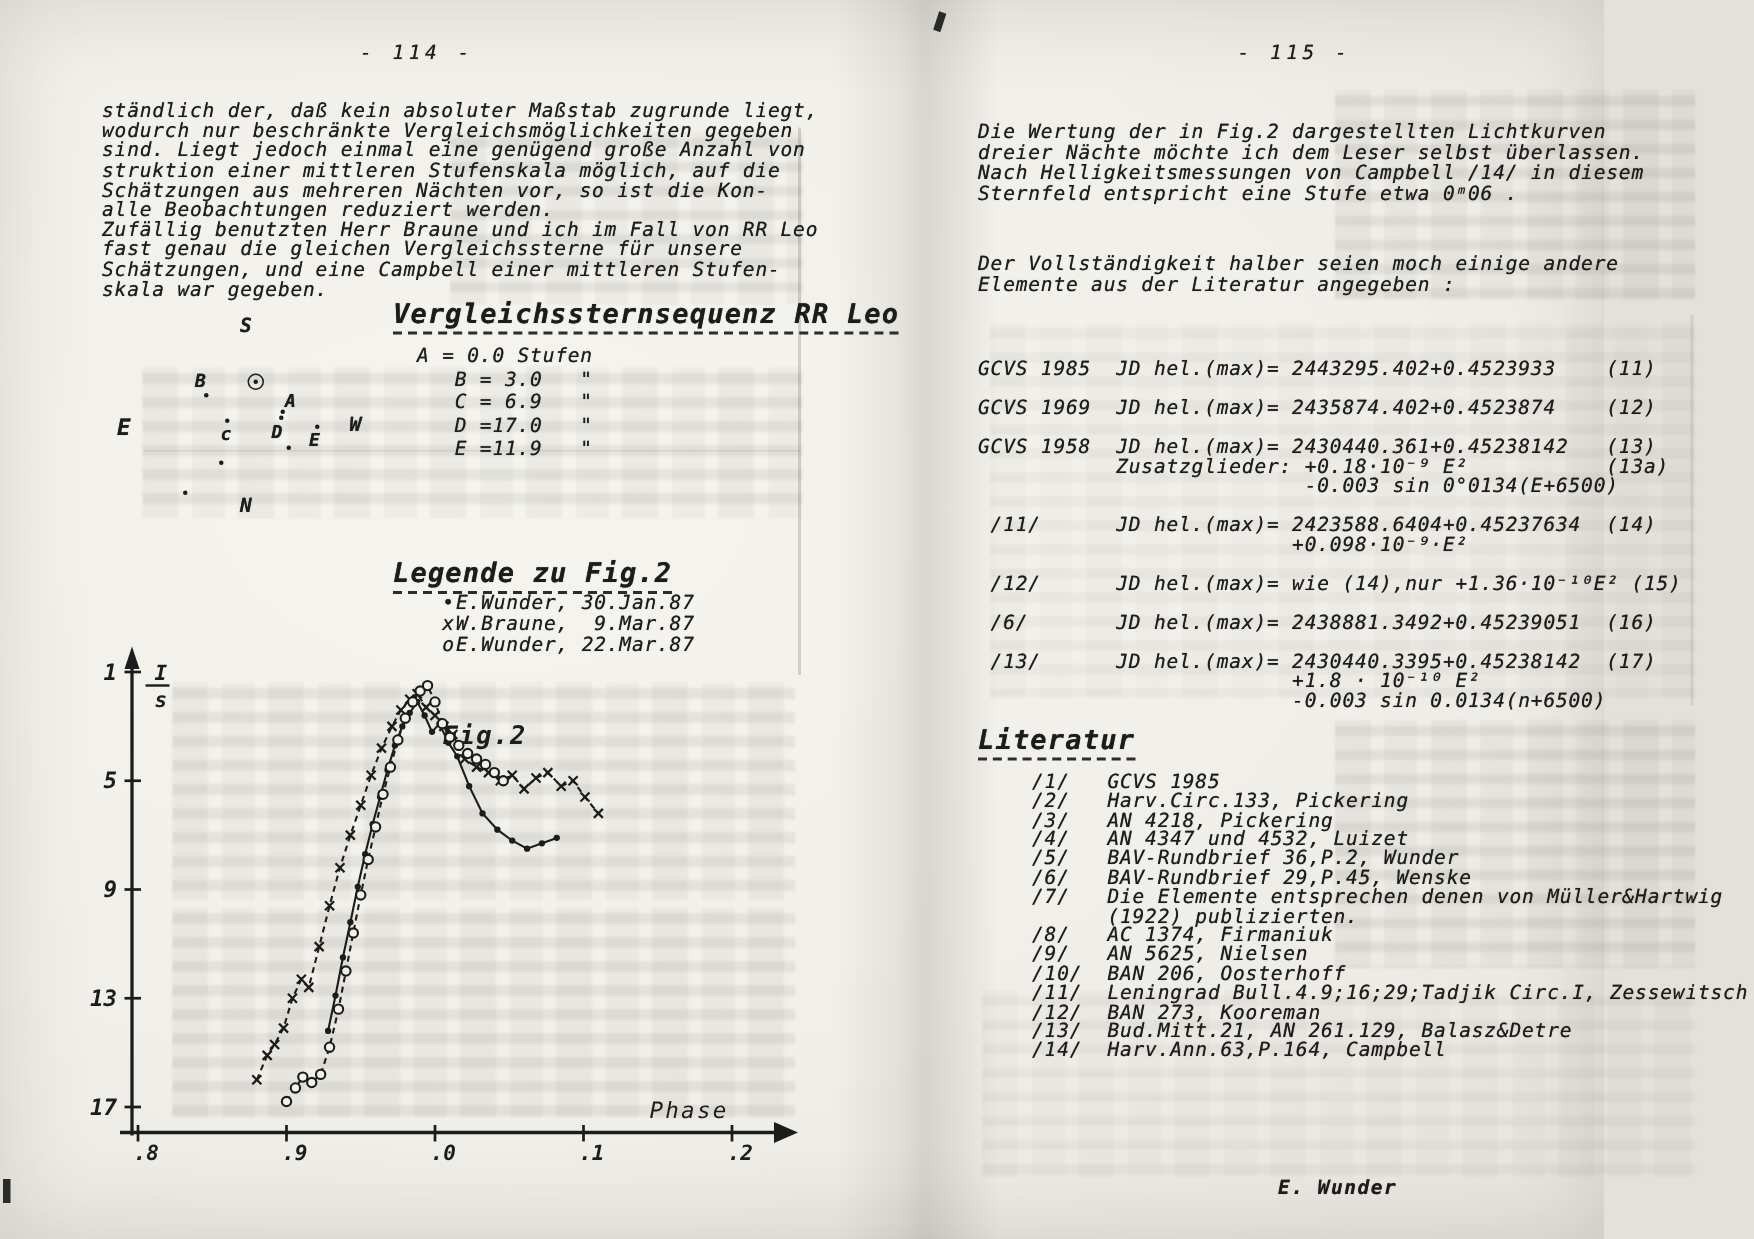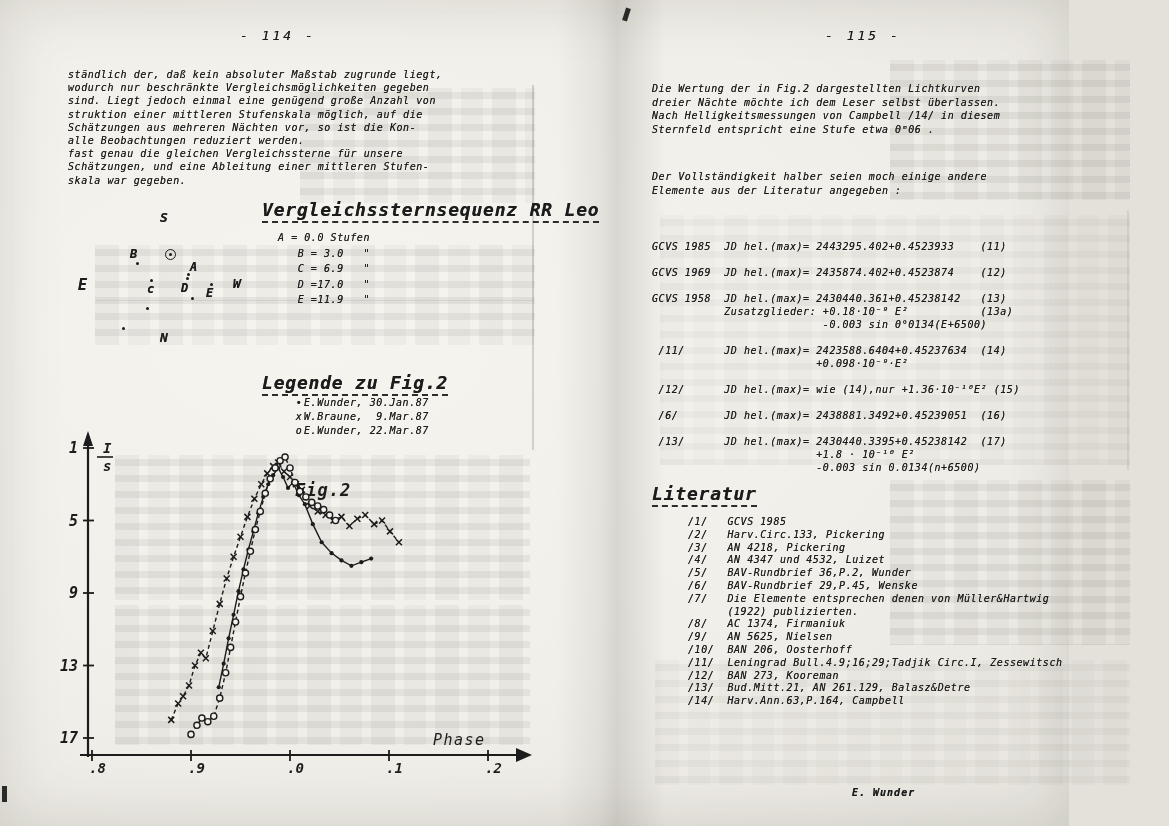--- a/index.html
+++ b/index.html
@@ -14,21 +14,21 @@
     background:radial-gradient(ellipse at 30% 40%, #f5f4ef 0%, #f1efe9 55%, #e6e4dd 100%);
     box-shadow:inset 0 0 60px rgba(80,75,60,.18);
     font-style:italic;
   }
   .gutter{
     position:absolute;left:556px;top:0;width:110px;height:826px;
     background:linear-gradient(90deg, rgba(0,0,0,0) 0%, rgba(40,38,30,.07) 40%, rgba(40,38,30,.13) 55%, rgba(0,0,0,0) 100%);
   }
   .tl{white-space:pre;}
   .typed{
-    position:absolute;font-size:10px;line-height:13.2px;letter-spacing:.55px;
+    position:absolute;font-size:13px;line-height:13.2px;letter-spacing:.55px;
     text-shadow:0 0 .5px rgba(20,20,20,.75);
   }
   .heading{
     position:absolute;font-size:18px;font-weight:bold;letter-spacing:.8px;
     border-bottom:2px dashed #2c2c2c;padding-bottom:1px;
     text-shadow:0 0 .5px rgba(20,20,20,.8);
   }
   .pagenum{position:absolute;font-size:13px;letter-spacing:3px;text-shadow:0 0 .5px rgba(20,20,20,.7);}
   .legend-row{white-space:pre;text-align:center;}
   .legend-row .mk{display:inline-block;width:10px;}
@@ -76,22 +76,23 @@
 
     <div class="pagenum" style="left:240px;top:28px;">- 114 -</div>
 
     <div class="typed" id="p1l" style="left:68px;top:68px;">
         <div class="tl">ständlich der, daß kein absoluter Maßstab zugrunde liegt,</div>
         <div class="tl">wodurch nur beschränkte Vergleichsmöglichkeiten gegeben</div>
         <div class="tl">sind. Liegt jedoch einmal eine genügend große Anzahl von</div>
         <div class="tl">struktion einer mittleren Stufenskala möglich, auf die</div>
         <div class="tl">Schätzungen aus mehreren Nächten vor, so ist die Kon-</div>
         <div class="tl">alle Beobachtungen reduziert werden.</div>
+        <div class="tl">Zufällig benutzten Herr Braune und ich im Fall von RR Leo</div>
         <div class="tl">fast genau die gleichen Vergleichssterne für unsere</div>
-        <div class="tl">Schätzungen, und eine Ableitung einer mittleren Stufen-</div>
+        <div class="tl">Schätzungen, und eine Campbell einer mittleren Stufen-</div>
         <div class="tl">skala war gegeben.</div>
       </div>
 
     <div class="finder" id="finder">
         <span class="lab dir" style="left: 100px; top: 10px;">S</span>
         <span class="lab lab" style="left: 70px; top: 47px;">B</span>
         <span class="lab lab" style="left: 130px; top: 60px;">A</span>
         <span class="lab dir big" style="left: 18px; top: 76px;">E</span>
         <span class="lab lab" style="left: 87px; top: 82px;">c</span>
         <span class="lab lab" style="left: 121px; top: 81px;">D</span>

